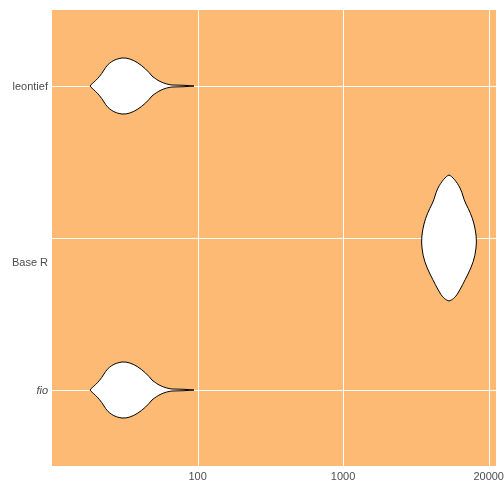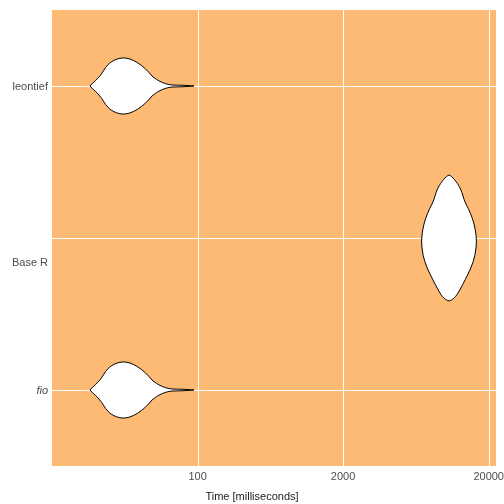--- a/index.html
+++ b/index.html
@@ -73,21 +73,21 @@
 
     <div class="grid-major h" style="top:76px;"></div>
     <div class="grid-major h" style="top:228px;"></div>
     <div class="grid-major h" style="top:380px;"></div>
 
     <span class="axis-text y-tick" style="top:76px;">leontief</span>
     <span class="axis-text y-tick" style="top:228px;margin-top:24px;">Base R</span>
     <span class="axis-text y-tick" style="top:380px;font-style:italic;">fio</span>
 
     <span class="axis-text x-tick" style="left:145.6px;">100</span>
-    <span class="axis-text x-tick" style="left:291.1px;">2000</span>
+    <span class="axis-text x-tick" style="left:291.1px;">1000</span>
     <span class="axis-text x-tick" style="left:436.7px;">20000</span>
 
     <svg class="violin" style="left:0; top:0; width:444px; height:456px;">
       <path d="
         M 38 76
         C 40 73, 46 70, 52 60
         C 56 53, 62 49, 70 48
         C 80 47, 92 56, 100 66
         C 106 71, 112 74, 120 75
         L 132 75.3
@@ -134,14 +134,13 @@
         C 374 256, 371 248, 370 238
         C 369 230, 370 222, 372 214
         C 374 206, 377 200, 380 194
         C 383 188, 383 184, 386 178
         C 389 172, 394 166, 397 165
         Z"></path>
     </svg>
 
   </div>
 
-  <span class="x-title" style="top:490px;">Time [milliseconds]</span>
 </div>
 
 </body></html>

